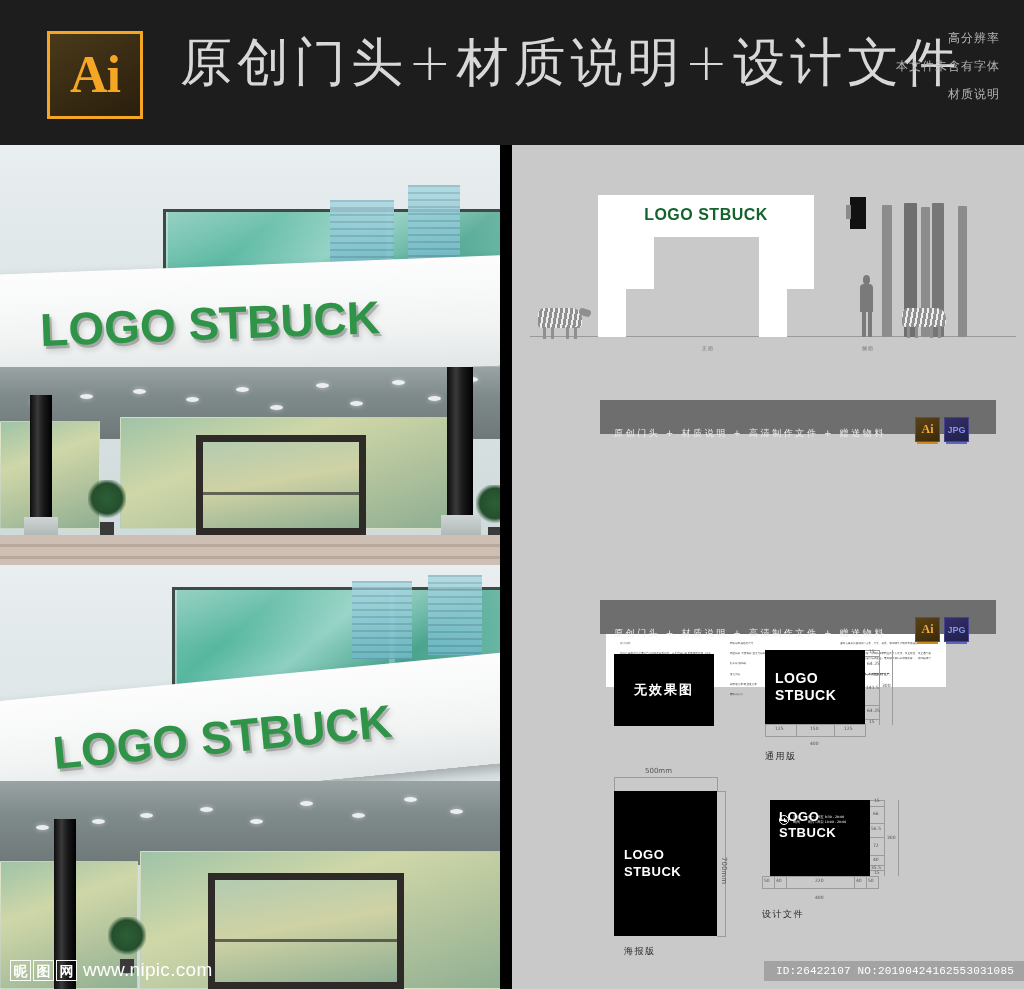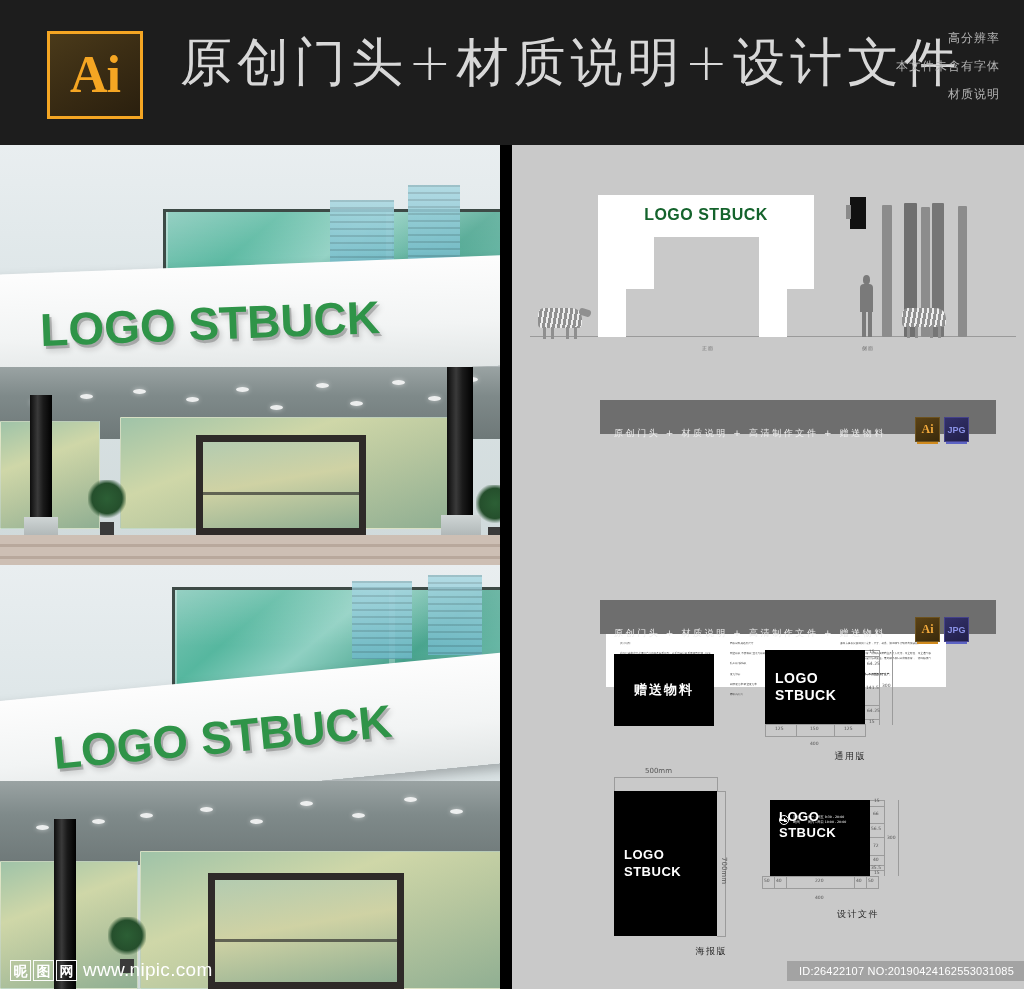--- a/index.html
+++ b/index.html
@@ -256,21 +256,21 @@
   }
   .card-black .cn {
     text-align: center; color: #fff; font-size: 13px; font-weight: 700;
     letter-spacing: 2px; font-family: "DejaVu Sans", sans-serif;
   }
   .card-black .en {
     color: #fff; font-weight: 800; letter-spacing: .5px;
     font-family: "Liberation Sans", sans-serif;
   }
   .cap {
-    position: absolute; text-align: right; font-size: 9px; color: #2a2a2a;
+    position: absolute; text-align: left; font-size: 9px; color: #2a2a2a;
     letter-spacing: 1.5px; font-family: "DejaVu Sans", sans-serif;
   }
   .dim {
     position: absolute; font-size: 4.5px; color: #555;
     font-family: "DejaVu Sans", sans-serif; white-space: nowrap;
   }
   .dimline { position: absolute; background: #9b9b9b; }
   .hours {
     position: absolute; display: flex; align-items: center; gap: 4px;
   }
@@ -280,21 +280,21 @@
   .clock::before { content:""; position:absolute; left:4px; top:2px; width:1px; height:3.5px; background:#fff; }
   .clock::after  { content:""; position:absolute; left:4px; top:4.5px; width:3px; height:1px; background:#fff; }
   .hours .lbl { color:#fff; font-size:3.4px; line-height:1.5; font-family:"DejaVu Sans",sans-serif; }
   .hours .rows { color:#fff; font-size:3.2px; line-height:1.6; font-family:"DejaVu Sans",sans-serif; white-space:nowrap; }
 
   
   .id-tag {
     position: absolute; right: 0; bottom: 8px;
     background: rgba(150,150,150,.75); color: #fff;
     font-size: 11px; padding: 4px 10px 4px 12px; letter-spacing: .2px;
-    font-family: Liberation Sans, sans-serif;
+    font-family: Liberation Mono, monospace;
     text-align: center;
   }
 </style>
 </head>
 <body>
 
 <div class="page">
 
   <div class="header">
     <div class="ai-logo">
@@ -470,21 +470,21 @@
     <div class="badges" style="left:403px; top:472px;">
       <div class="badge ai">
         <span>Ai</span>
       </div>
       <div class="badge jpg">
         <span>JPG</span>
       </div>
     </div>
 
     <div class="card-black" style="left:102px; top:509px; width:100px; height:72px;">
-      <div class="cn">赠送物料</div>
+      <div class="cn">无效果图</div>
     </div>
 
     <div class="card-black" style="left:253px; top:505px; width:100px; height:74px; padding-left:10px;">
       <div class="en" style="font-size:14px; line-height:1.25;">LOGO</div>
       <div class="en" style="font-size:14px; line-height:1.25;">STBUCK</div>
     </div>
 
     <div class="dimline" style="left:253px; top:579px; width:100px; height:1px;"></div>
     <div class="dimline" style="left:253px; top:579px; width:1px; height:12px;"></div>
     <div class="dimline" style="left:284px; top:579px; width:1px; height:12px;"></div>

